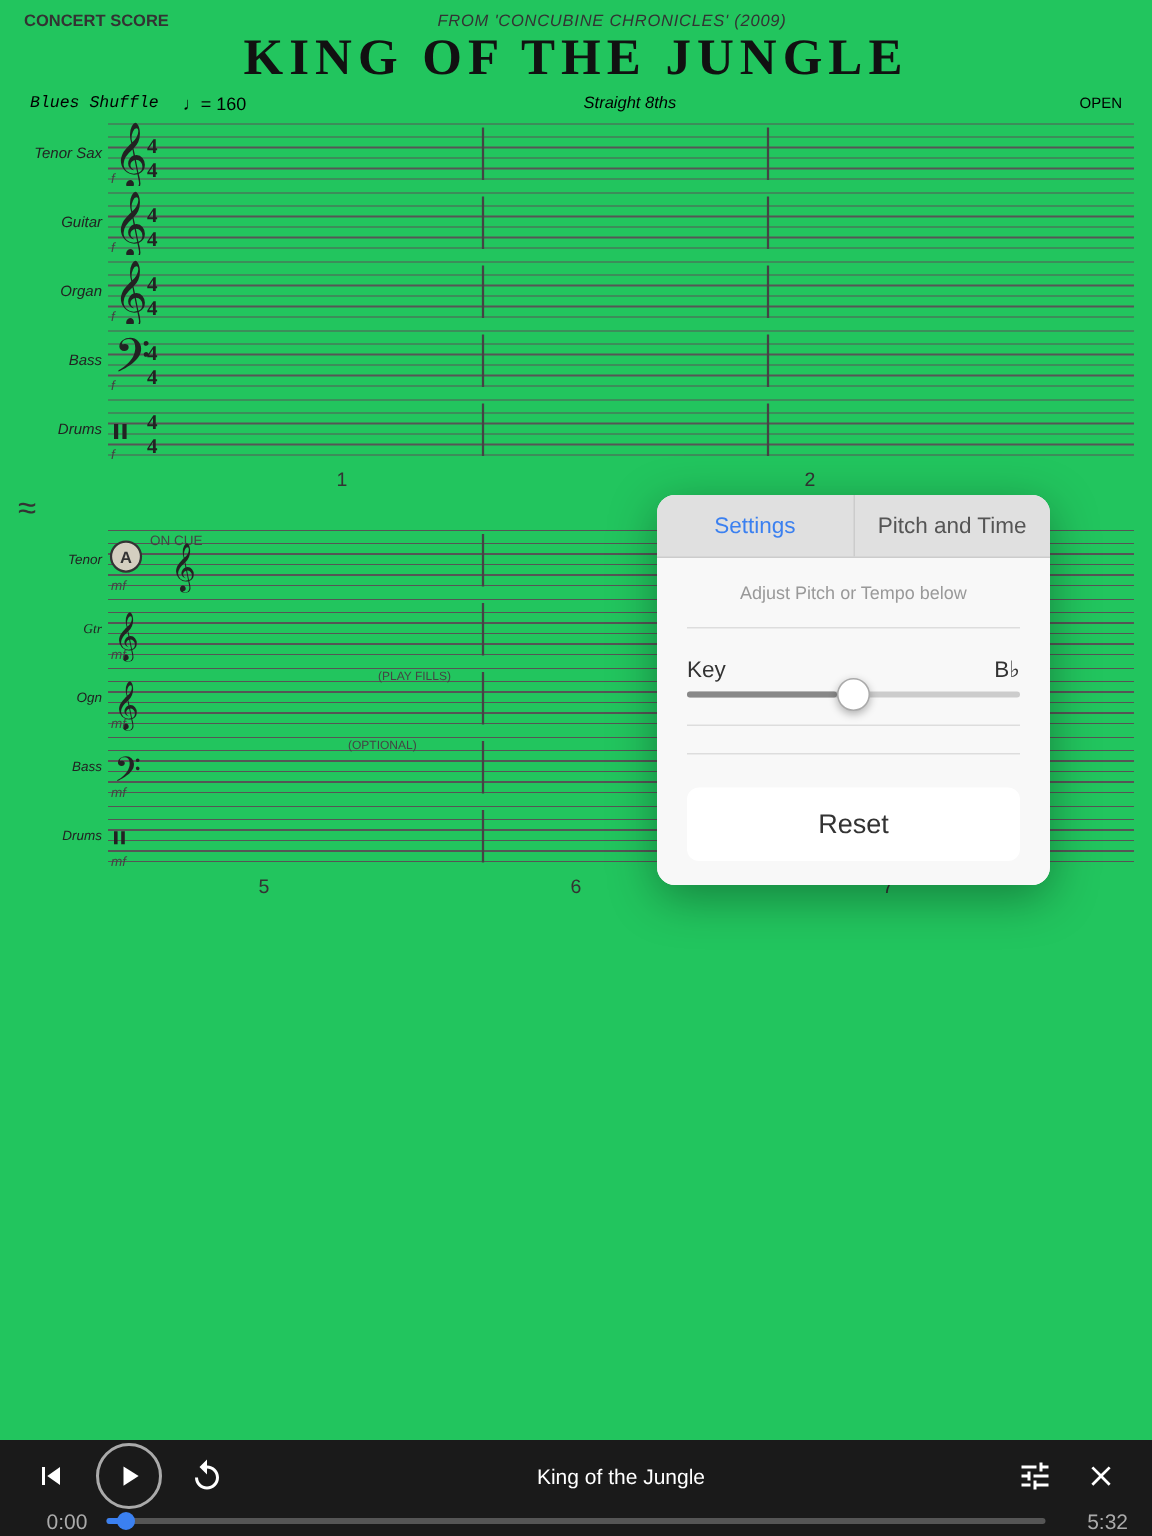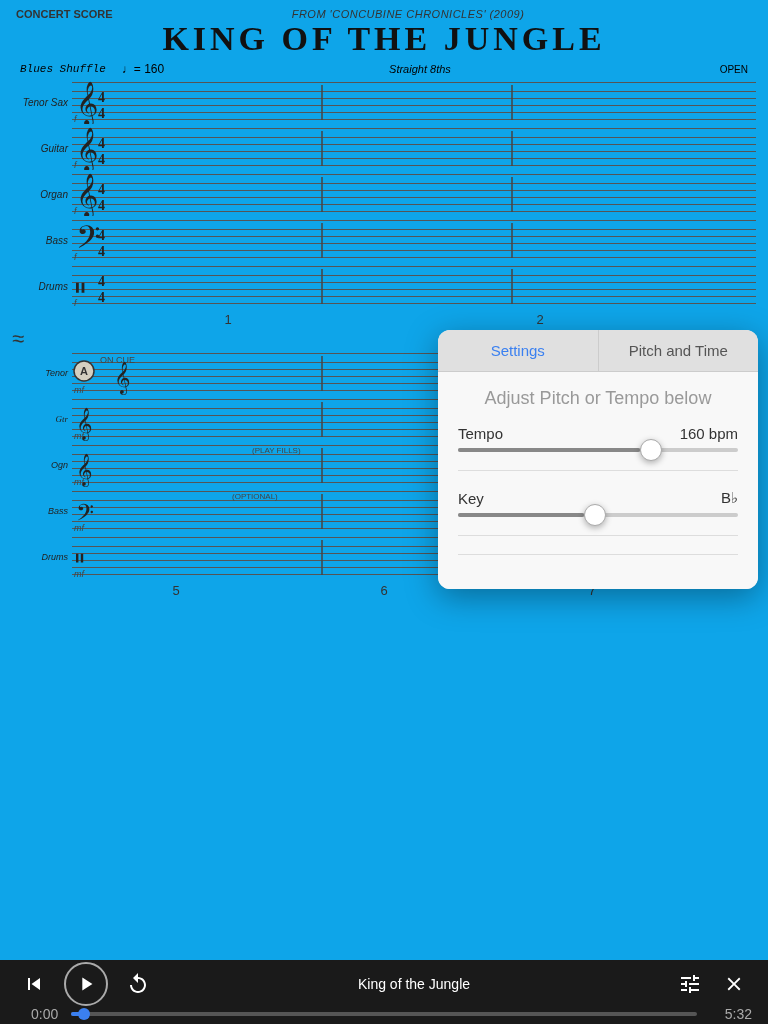--- a/index.html
+++ b/index.html
@@ -12,21 +12,21 @@
       position: relative;
     }
 
     
     #sheet-music-bg {
       position: absolute;
       top: 0;
       left: 0;
       width: 768px;
       height: 960px;
-      background: #0ea5e9;
+      background: #22c55e;
       overflow: hidden;
     }
 
     .sheet-header {
       text-align: center;
       padding: 8px 20px 2px;
       position: relative;
     }
     .sheet-header .from-line {
       font-size: 11px;
@@ -262,21 +262,21 @@
       display: flex;
       align-items: center;
       gap: 8px;
     }
 
     
     #overlay-panel {
       position: absolute;
       top: 330px;
       left: 438px;
-      width: 320px;
+      width: 262px;
       background: #f0f0f0;
       border-radius: 12px;
       overflow: hidden;
       box-shadow: 0 8px 32px rgba(0,0,0,0.35);
     }
 
     .panel-tabs {
       display: flex;
       background: #e0e0e0;
       border-bottom: 1px solid #ccc;
@@ -301,21 +301,21 @@
       background: #ccc;
       align-self: stretch;
     }
 
     .panel-body {
       padding: 16px 20px;
       background: #f8f8f8;
     }
 
     .panel-subtitle {
-      font-size: 18px;
+      font-size: 12px;
       color: #999;
       text-align: center;
       margin-bottom: 16px;
     }
 
     .panel-row {
       margin-bottom: 18px;
     }
 
     .panel-row-header {
@@ -562,30 +562,20 @@
   <div class="panel-tabs">
     <button class="panel-tab active">Settings</button>
     <div class="panel-tab-divider"></div>
     <button class="panel-tab">Pitch and Time</button>
   </div>
 
   <div class="panel-body">
     <div class="panel-subtitle">Adjust Pitch or Tempo below</div>
 
     
-    <div class="panel-row">
-      <div class="panel-row-header">
-        <span class="panel-row-label">Tempo</span>
-        <span class="panel-row-value">160 bpm</span>
-      </div>
-      <div class="slider-track">
-        <div class="slider-fill" style="width: 65%;"></div>
-        <div class="slider-thumb" style="left: 65%;"></div>
-      </div>
-    </div>
 
     <div class="panel-divider"></div>
 
     
     <div class="panel-row">
       <div class="panel-row-header">
         <span class="panel-row-label">Key</span>
         <span class="panel-row-value">B♭</span>
       </div>
       <div class="slider-track">
@@ -594,20 +584,21 @@
       </div>
     </div>
 
     <div class="panel-divider"></div>
 
     
 
     <div class="panel-divider"></div>
 
     
+    <button class="reset-btn">Reset</button>
   </div>
 </div>
 
 <div id="playback-bar">
   <div class="playback-controls">
     <button class="ctrl-btn">
       <svg width="24" height="24" viewBox="0 0 24 24" fill="white">
         <path d="M6 6h2v12H6zm3.5 6l8.5 6V6z"></path>
       </svg>
     </button>

